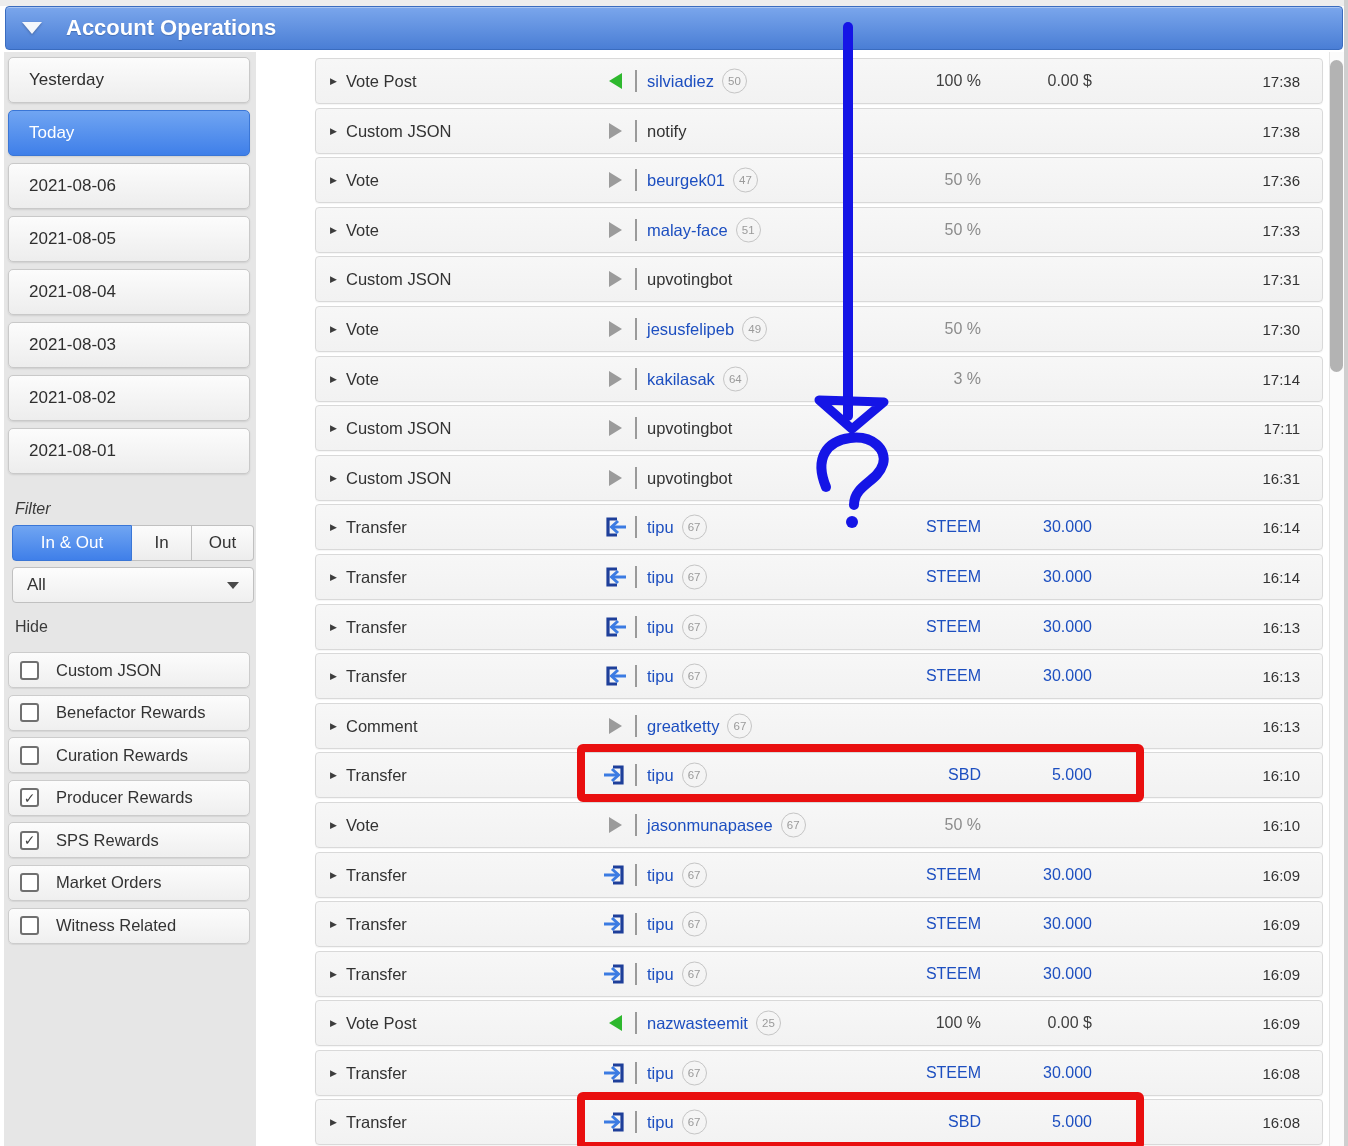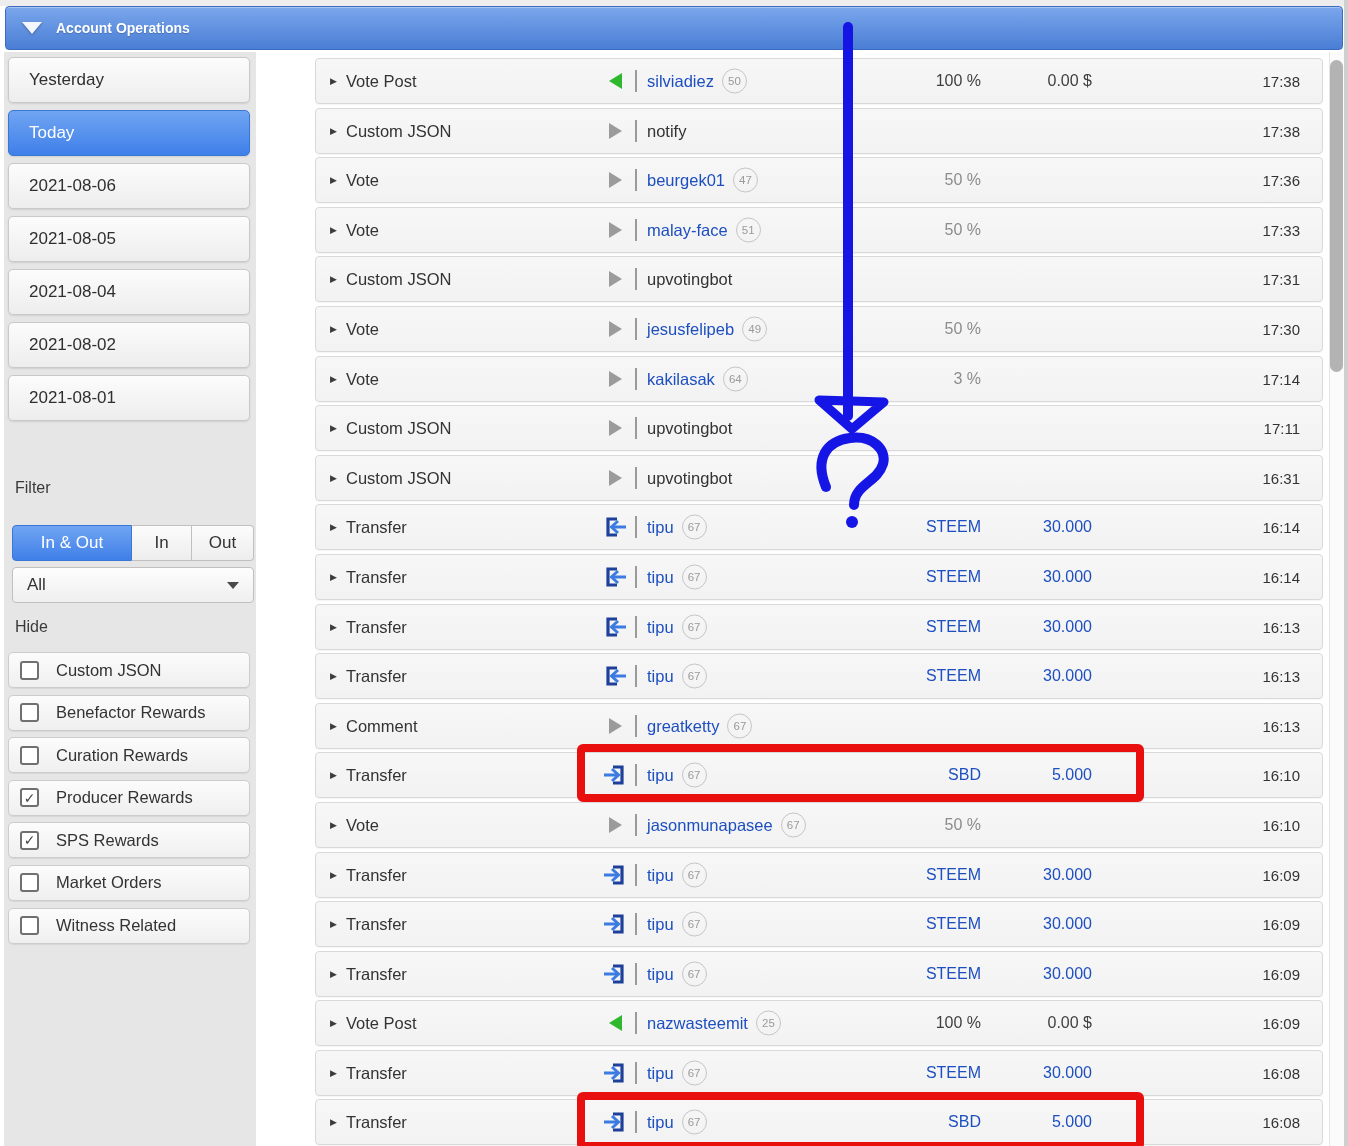--- a/index.html
+++ b/index.html
@@ -19,41 +19,41 @@
     border:1px solid #3a6cbf; border-radius:4px;
     box-shadow:inset 0 1px 0 rgba(255,255,255,.35);
     display:flex; align-items:center;
   }
   .header-tri {
     width:0; height:0; margin-left:16px;
     border-left:10px solid transparent; border-right:10px solid transparent;
     border-top:12px solid #f4f7fc;
     filter:drop-shadow(0 1px 1px rgba(40,60,100,.5));
   }
-  .app-title { margin-left:14px; color:#fff; font-size:14px; font-weight:bold; text-shadow:0 1px 1px rgba(30,60,110,.35); }
+  .app-title { margin-left:24px; color:#fff; font-size:22px; font-weight:bold; text-shadow:0 1px 1px rgba(30,60,110,.35); }
 
   
   .sidebar { position:absolute; left:4px; top:52px; width:252px; height:1094px; background:#e6e6e6; }
   .side-btn {
     position:relative; width:242px; margin-left:4px; height:46px;
     background:linear-gradient(#fcfcfc,#ededed);
     border:1px solid #c9c9c9; border-radius:5px;
     box-shadow:0 1px 2px rgba(0,0,0,.10);
     display:flex; align-items:center; padding-left:20px;
     font-size:17px; color:#2f2f2f; cursor:pointer;
   }
   .side-btn.selected {
     background:linear-gradient(#70a5f2,#3f7fe9);
     border-color:#3a76d6; color:#ffffff;
   }
   .date-list { position:absolute; left:0; top:5px; }
   .date-list .side-btn { margin-bottom:7px; }
 
   .side-label { position:absolute; left:11px; font-size:16px; color:#3a3a3a; }
-  .filter-label { top:427px; }
+  .filter-label { top:448px;font-style:italic; }
   .hide-label  { top:566px; }
 
   .segmented { position:absolute; left:8px; top:473px; display:flex; height:36px; }
   .seg-btn {
     height:36px; background:linear-gradient(#fcfcfc,#ededed);
     border:1px solid #c0c0c0; border-left:none;
     display:flex; align-items:center; justify-content:center;
     font-size:17px; color:#333; cursor:pointer;
   }
   .seg-btn:first-child { border-left:1px solid #c0c0c0; border-radius:4px 0 0 4px; }
@@ -144,20 +144,21 @@
   <span class="app-title">Account Operations</span>
 </div>
 
 <div class="sidebar">
   <div class="date-list">
       <div class="side-btn">Yesterday</div>
       <div class="side-btn selected">Today</div>
       <div class="side-btn">2021-08-06</div>
       <div class="side-btn">2021-08-05</div>
       <div class="side-btn">2021-08-04</div>
+      <div class="side-btn">2021-08-03</div>
       <div class="side-btn">2021-08-02</div>
       <div class="side-btn">2021-08-01</div>
     </div>
   <div class="side-label filter-label">Filter</div>
   <div class="segmented">
       <div class="seg-btn selected">In &amp; Out</div>
       <div class="seg-btn">In</div>
       <div class="seg-btn">Out</div>
     </div>
   <div class="dropdown">

